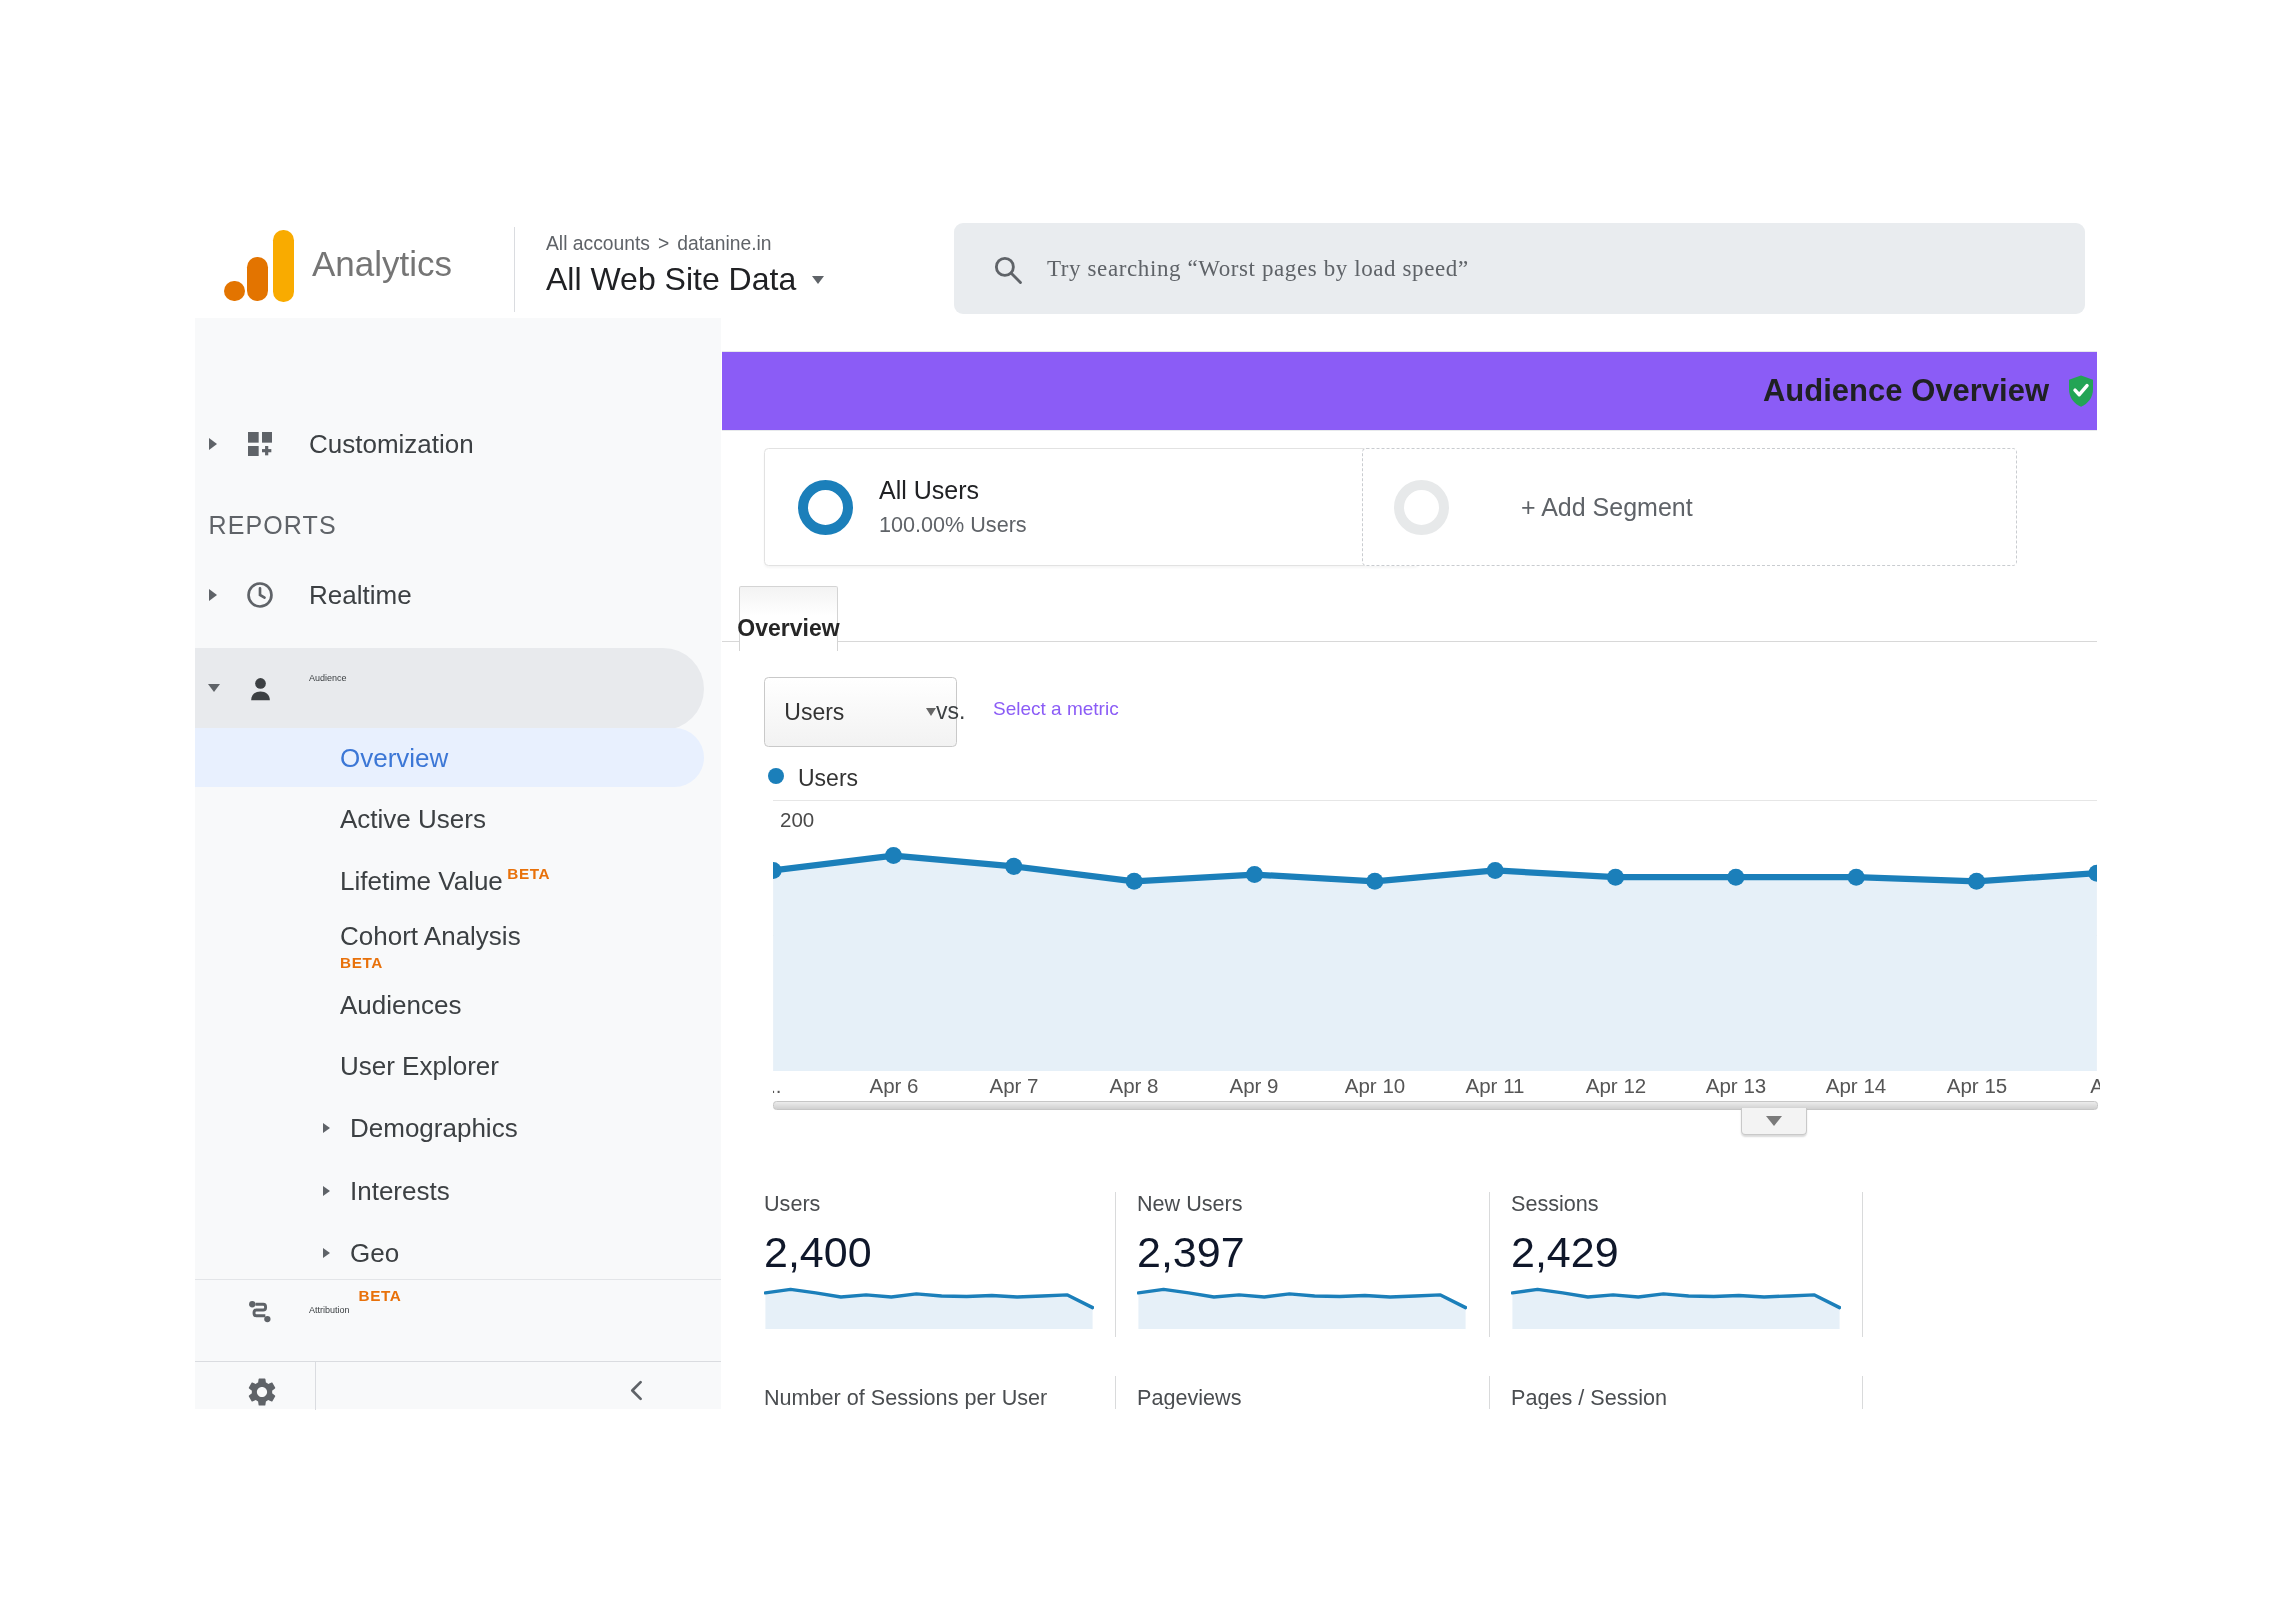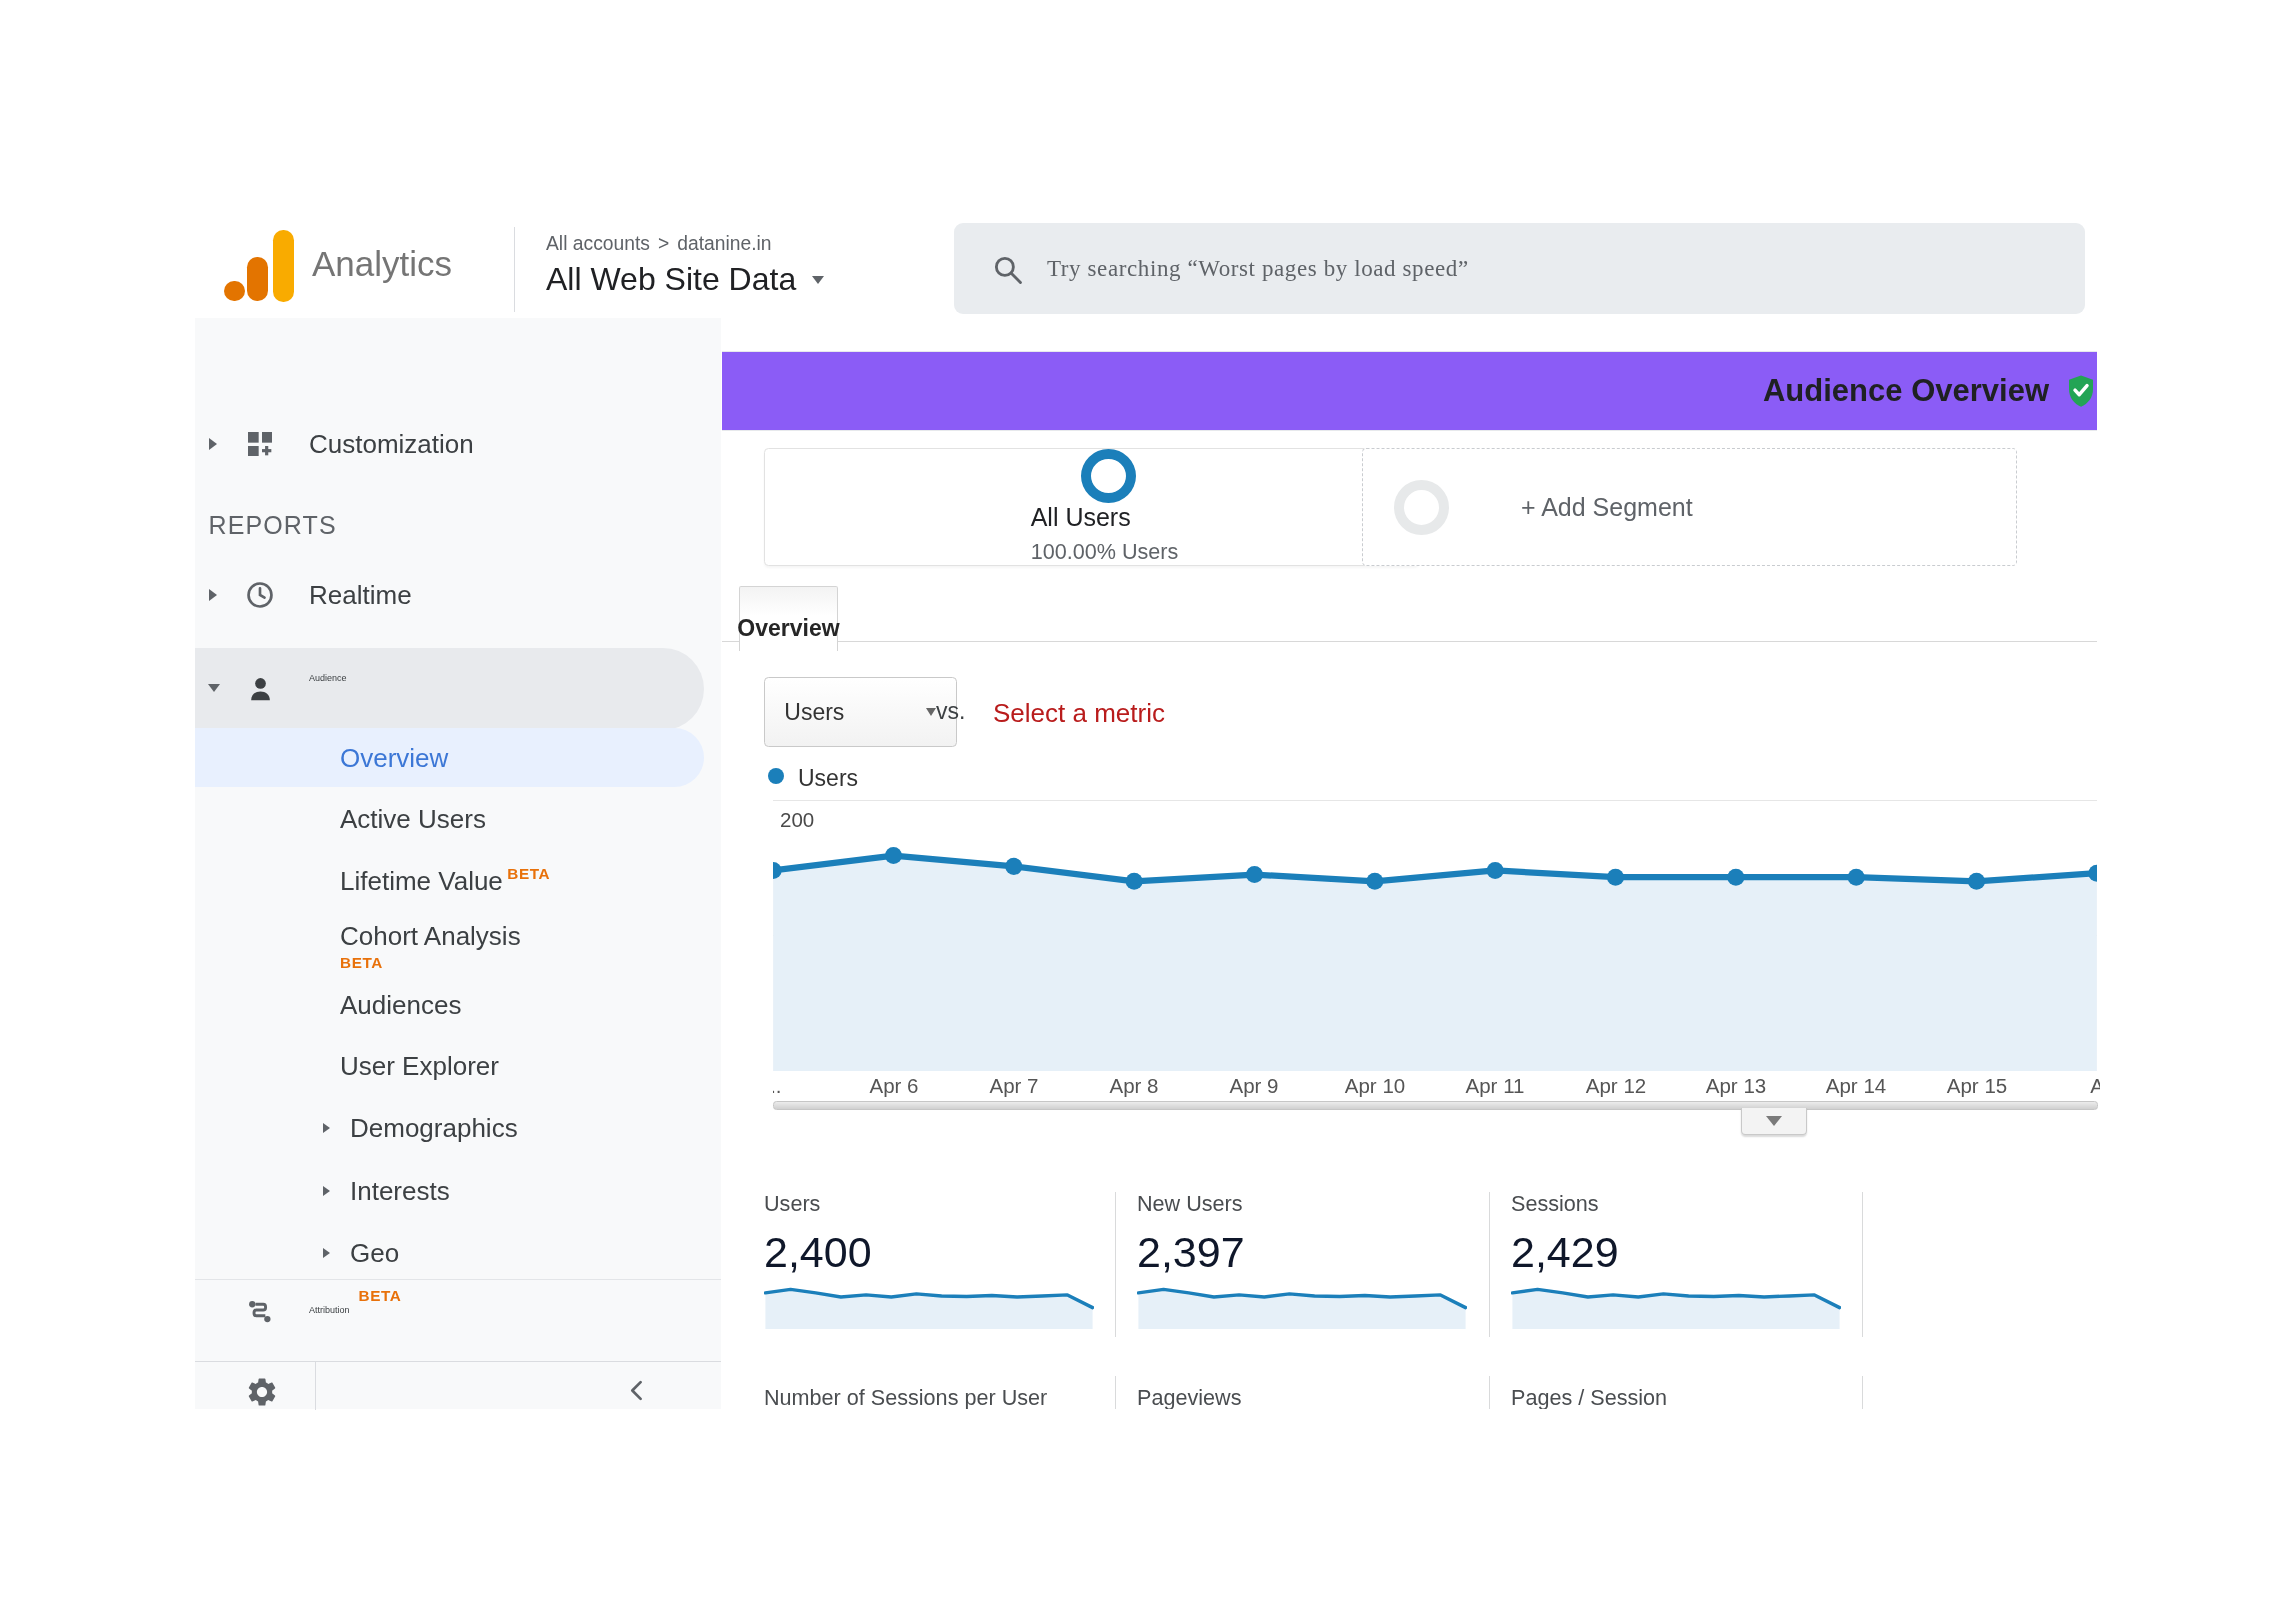--- a/index.html
+++ b/index.html
@@ -48,21 +48,21 @@
   .seg-title{font-size:25px;color:#202124;}
   .seg-sub{font-size:21.6px;color:#5f6368;margin-top:6.8px;}
   .add-seg-label{font-size:25px;color:#5f6368;}
 
   .tab-strip{border-bottom:1.1px solid #d8d8d8;}
   .tab{background:linear-gradient(#f3f3f3,#ffffff 45%);border:1.1px solid #d4d4d4;border-bottom:none;border-radius:2.3px 2.3px 0 0;display:flex;align-items:flex-end;justify-content:center;padding-bottom:9px;font-size:23px;font-weight:700;color:#262626;z-index:3;}
 
   .dropdown{border:1.1px solid #c9c9c9;border-radius:4.5px;background:linear-gradient(#ffffff,#f2f2f2);display:flex;align-items:center;justify-content:space-between;padding:0 19.3px;font-size:23px;color:#333;}
   .dd-caret{width:0;height:0;border-left:5.7px solid transparent;border-right:5.7px solid transparent;border-top:8px solid #666;}
   .vs-label{font-size:23px;color:#3c4043;font-weight:700;}
-  .metric-link{font-size:26px;color:#b91c1c;}
+  .metric-link{font-size:19px;color:#8b5cf6;}
 
   .legend-dot{width:16px;height:16px;border-radius:50%;background:#1b7fba;}
   .legend-label{font-size:23px;color:#333;}
   .gridline{height:1.1px;background:#e6e6e6;}
   .ytick{font-size:20.5px;color:#4a4a4a;}
   .x-labels{overflow:hidden;}
   .x-labels span{position:absolute;top:0;width:80px;text-align:center;font-size:20.5px;color:#555;white-space:nowrap;}
   .scrub-track{background:linear-gradient(#ececec,#d0d0d0);border:0.6px solid #c6c6c6;border-radius:3.4px;}
   .scrub-handle{background:#f3f3f3;border:0.6px solid #c9c9c9;border-top:none;border-radius:0 0 4.5px 4.5px;box-shadow:0 1.1px 1.7px rgba(0,0,0,0.15);display:flex;align-items:center;justify-content:center;}
   .scrub-handle .tri{width:0;height:0;border-left:8px solid transparent;border-right:8px solid transparent;border-top:10.2px solid #7a7a7a;}
@@ -198,21 +198,21 @@
 </div>
 
 <div class="abs title-band" style="left:722px;top:351px;width:1375px;height:78px;">
   <span class="page-title">Audience Overview</span>
   <svg width="32" height="35" viewBox="0 0 24 26" style="margin-left:16px;">
     <path d="M12 1 L21 4.2 V11.5 C21 17.3 17.2 22.4 12 24.4 C6.8 22.4 3 17.3 3 11.5 V4.2 Z" fill="#23a455"></path>
     <polyline points="7.5,12 10.7,15.4 16.5,8.6" fill="none" stroke="#ffffff" stroke-width="2.6" stroke-linecap="round" stroke-linejoin="round"></polyline>
   </svg>
 </div>
 
-<div class="abs seg-card" style="left:764px;top:448px;width:653px;height:116px;flex-direction:column;">
+<div class="abs seg-card" style="left:764px;top:448px;width:653px;height:116px;">
   <div class="ring" style="margin-left:33px;"></div>
   <div style="margin-left:26px;">
     <div class="seg-title">All Users</div>
     <div class="seg-sub">100.00% Users</div>
   </div>
 </div>
 <div class="abs seg-card dashed" style="left:1362px;top:448px;width:653px;height:116px;gap:46px;">
   <div class="ring gray" style="margin-left:31px;"></div>
   <div class="add-seg-label" style="margin-left:26px;">+ Add Segment</div>
 </div>

